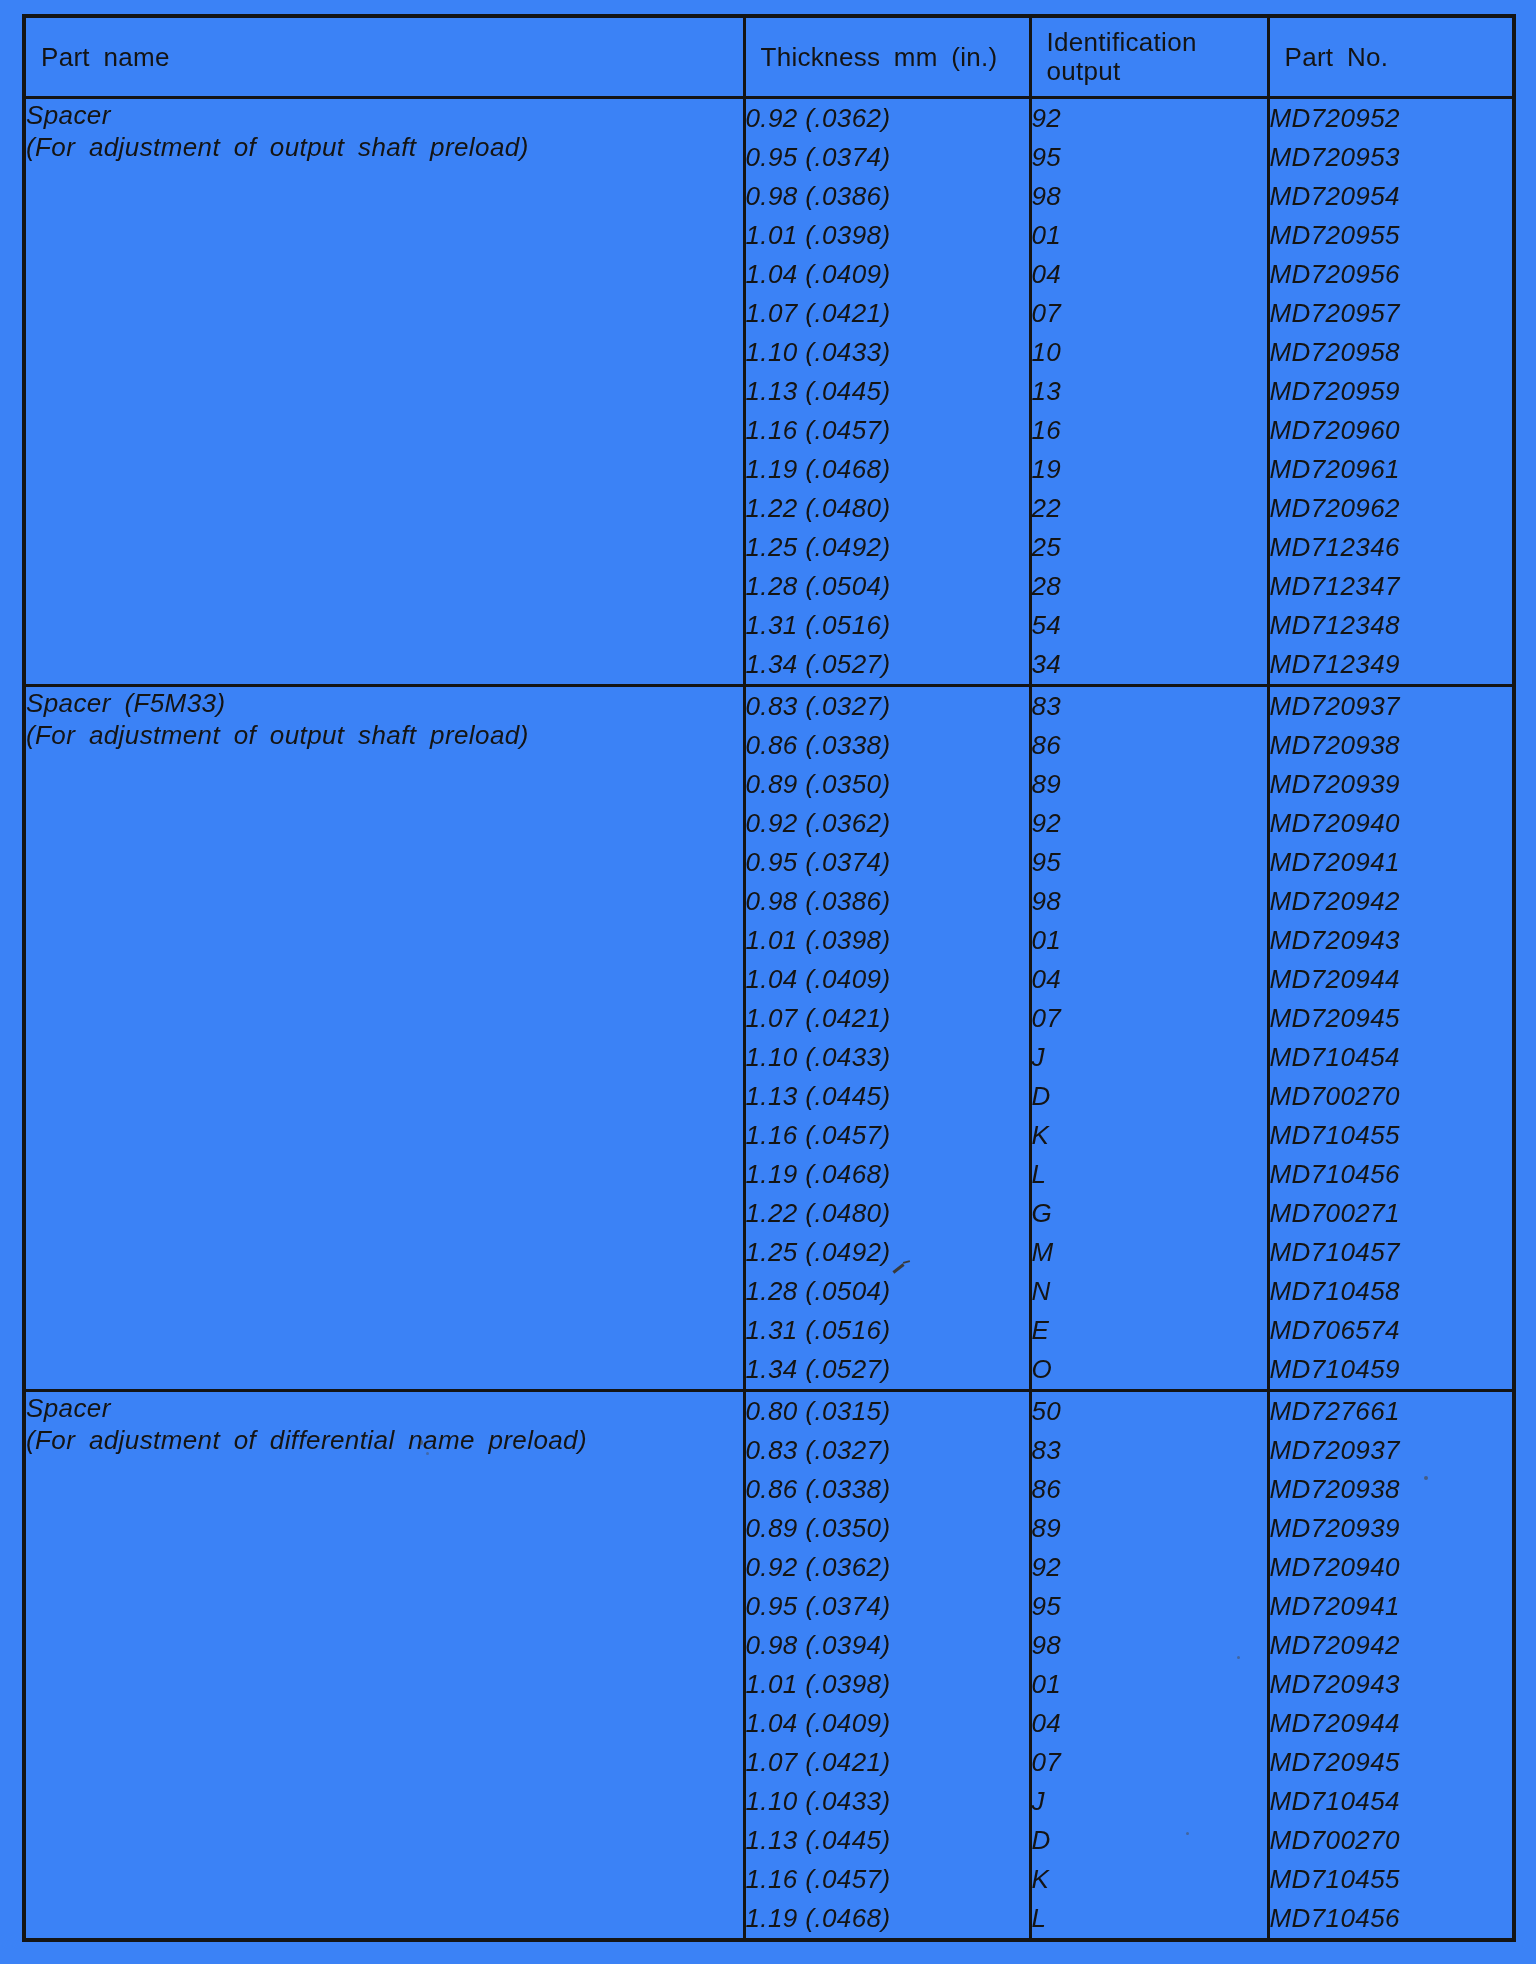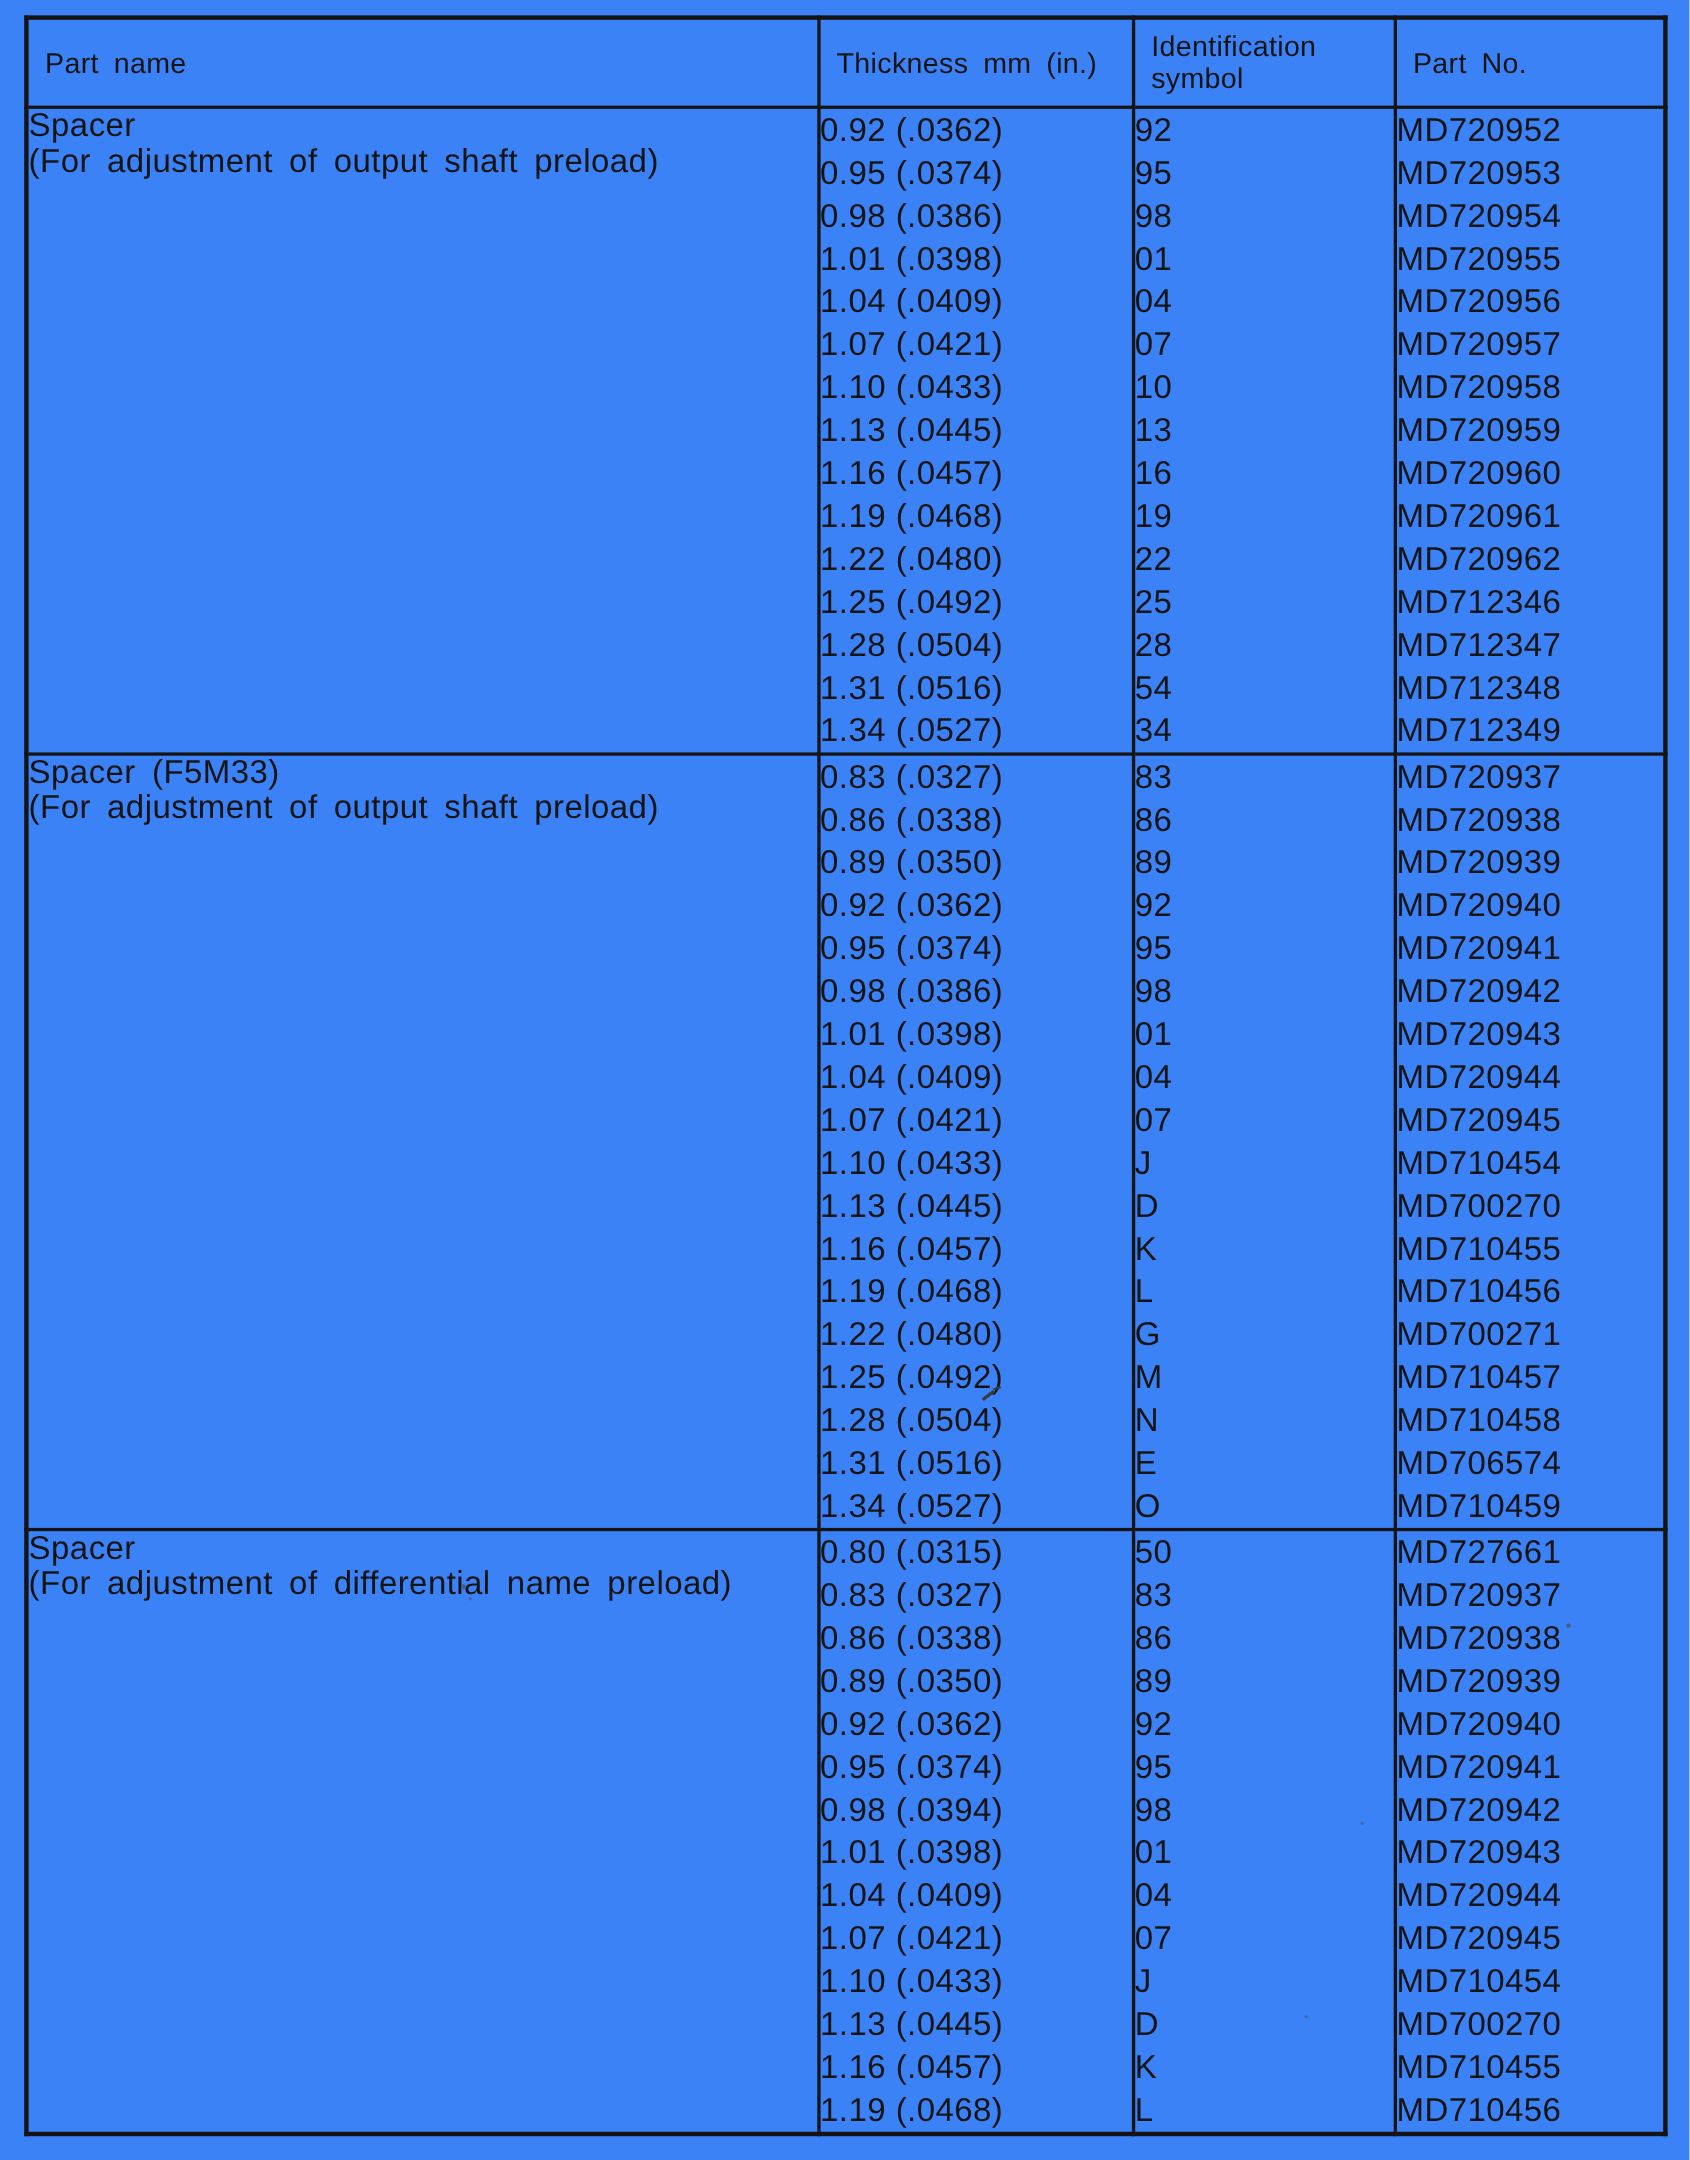--- a/index.html
+++ b/index.html
@@ -28,22 +28,23 @@
     text-align:left;
     vertical-align:middle;
     padding:0 4px 0 15px;
     word-spacing:6px;
     letter-spacing:0.3px;
     line-height:29px;
   }
   td.cell{
     vertical-align:top;
     padding:0;
-    font-size:30px;
+    font-size:26px;
     letter-spacing:0.4px;
+    font-style:italic;
   }
   .name-cell{
     padding:7px 6px 0 15px;
     line-height:32px;
     word-spacing:6px;
   }
   .stack{
     padding:5px 0 2px 16px;
   }
   .stack .line{
@@ -83,21 +84,21 @@
     <colgroup>
       <col style="width:720px">
       <col style="width:286px">
       <col style="width:238px">
       <col style="width:246px">
     </colgroup>
     <thead>
       <tr>
         <th>Part name</th>
         <th>Thickness mm (in.)</th>
-        <th>Identification symbol</th>
+        <th>Identification output</th>
         <th>Part No.</th>
       </tr>
     </thead>
     <tbody>
         <tr>
           <td class="cell name-cell">
             <div>Spacer</div>
             <div>(For adjustment of output shaft preload)</div>
           </td>
           <td class="cell stack">

